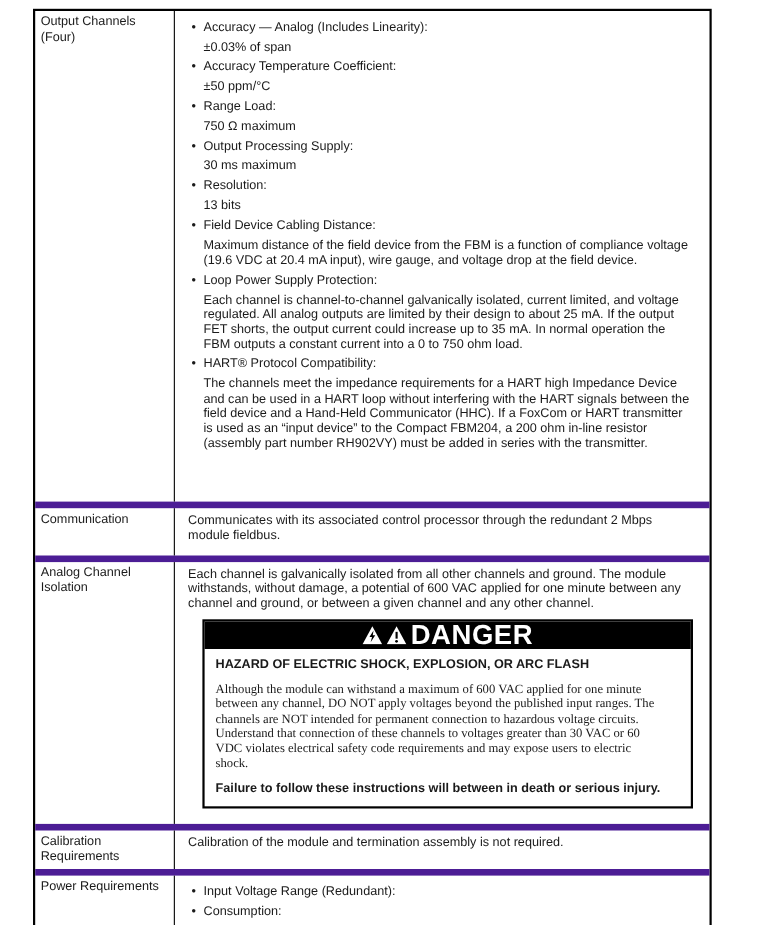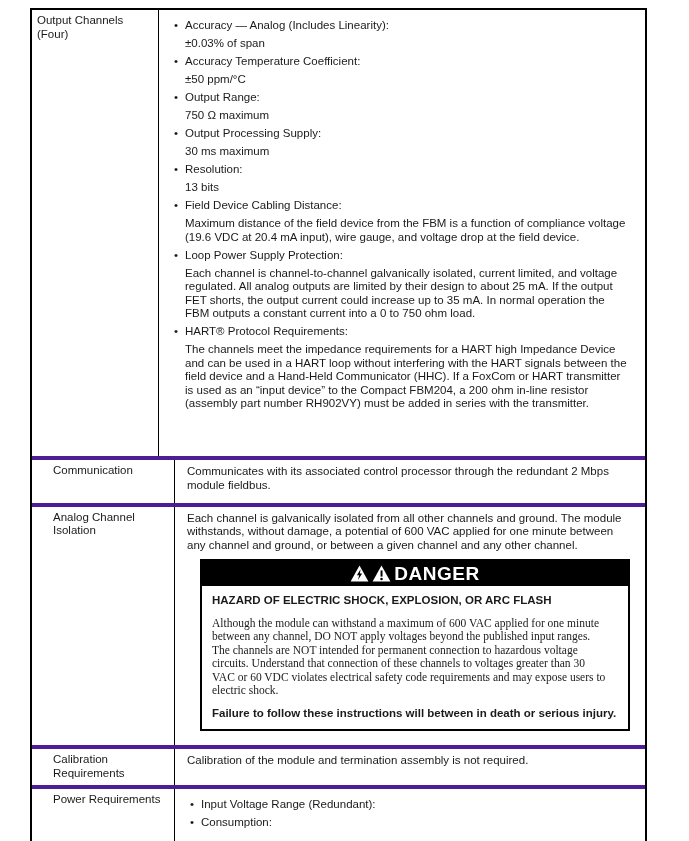--- a/index.html
+++ b/index.html
@@ -11,21 +11,21 @@
     position: relative;
   }
   .page { position: absolute; left: 0; top: 0; width: 689px; height: 841px; background: #fff; }
 
   .spec-table {
     position: absolute; left: 30px; top: 8px; width: 617px;
     border: 2px solid #000;
     background: #fff;
   }
   .row { display: flex; }
-  .row + .row { border-top: 4px solid #4c1d95; padding-left: 16px; }
+  .row + .row { border-top: 6px solid #4c1d95; }
 
   .label-cell {
     flex: 0 0 127px; width: 127px;
     border-right: 1px solid #000;
     padding: 4px 5px 4px 5px;
     font-size: 11.5px; line-height: 13.5px;
   }
   .label-line { display: block; }
 
   .content-cell { flex: 1 1 auto; padding: 5px 12px 6px 12px; font-size: 11.5px; line-height: 13.5px; }
@@ -50,21 +50,21 @@
     border: 2px solid #000;
     background: #fff;
   }
   .danger-header {
     background: #000; color: #fff;
     height: 25px;
     display: flex; align-items: center; justify-content: center;
     gap: 3px;
   }
   .danger-word {
-    font-weight: bold; font-size: 19px; letter-spacing: 0.5px;
+    font-weight: bold; font-size: 25px; letter-spacing: 0.5px;
     line-height: 25px;
   }
   .tri-icon { display: inline-flex; align-items: center; }
   .tri-icon svg { display: block; }
   .danger-inner { padding: 8px 10px 9px 10px; }
   .danger-title { font-weight: bold; margin: 0 0 9px 0; }
   .danger-text { margin: 0 12px 9px 0; font-family: Liberation Serif, serif; }
   .danger-footer { font-weight: bold; margin: 0; }
 </style>
 </head>
@@ -92,21 +92,21 @@
           <span class="bullet-marker">•</span>
           <div class="bullet-body">
             <p>Accuracy Temperature Coefficient:</p>
             <p>±50 ppm/°C</p>
           </div>
         </div>
 
         <div class="bullet-item">
           <span class="bullet-marker">•</span>
           <div class="bullet-body">
-            <p>Output Range:</p>
+            <p>Range Load:</p>
             <p>750 Ω maximum</p>
           </div>
         </div>
 
         <div class="bullet-item">
           <span class="bullet-marker">•</span>
           <div class="bullet-body">
             <p>Output Processing Supply:</p>
             <p>30 ms maximum</p>
           </div>
@@ -132,21 +132,21 @@
           <span class="bullet-marker">•</span>
           <div class="bullet-body">
             <p>Loop Power Supply Protection:</p>
             <p>Each channel is channel-to-channel galvanically isolated, current limited, and voltage regulated. All analog outputs are limited by their design to about 25 mA. If the output FET shorts, the output current could increase up to 35 mA. In normal operation the FBM outputs a constant current into a 0 to 750 ohm load.</p>
           </div>
         </div>
 
         <div class="bullet-item">
           <span class="bullet-marker">•</span>
           <div class="bullet-body">
-            <p>HART® Protocol Requirements:</p>
+            <p>HART® Protocol Compatibility:</p>
             <p>The channels meet the impedance requirements for a HART high Impedance Device and can be used in a HART loop without interfering with the HART signals between the field device and a Hand-Held Communicator (HHC). If a FoxCom or HART transmitter is used as an “input device” to the Compact FBM204, a 200 ohm in-line resistor (assembly part number RH902VY) must be added in series with the transmitter.</p>
           </div>
         </div>
 
       </div>
     </div>
 
     <div class="row row-2">
       <div class="label-cell">
         <span class="label-line">Communication</span>

